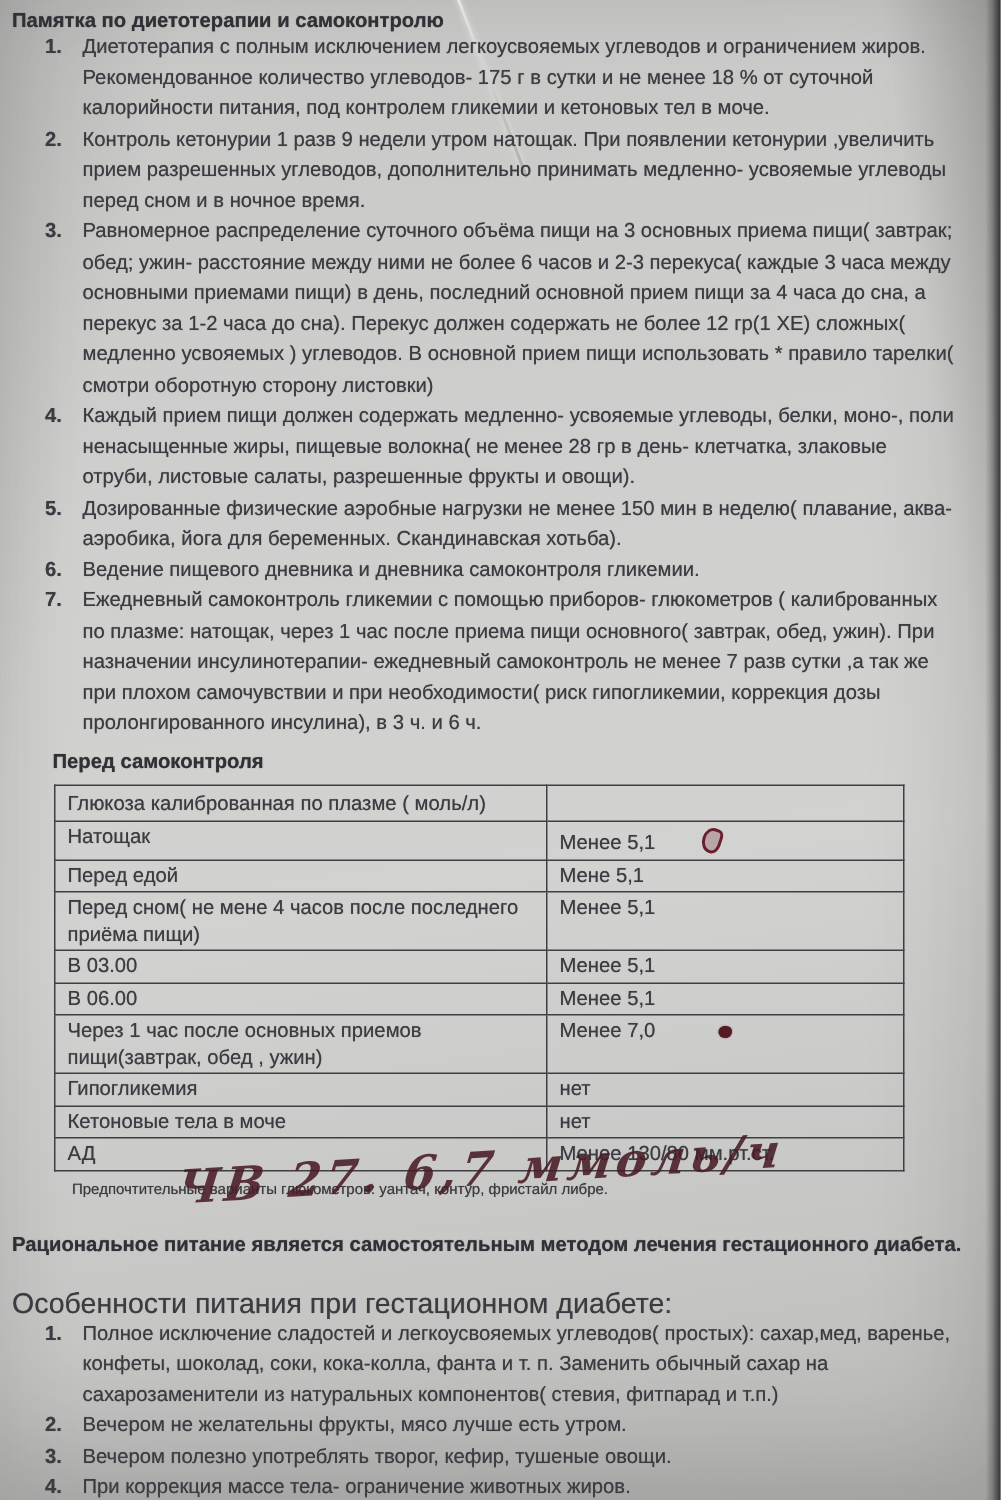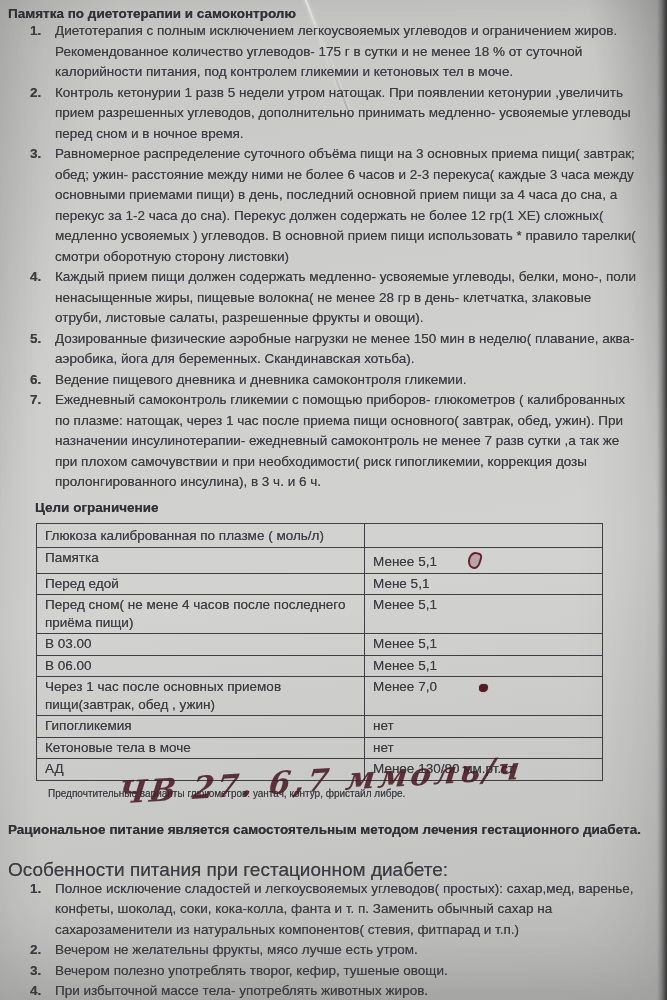--- a/index.html
+++ b/index.html
@@ -75,21 +75,21 @@
 
     <p class="title">Памятка по диетотерапии и самоконтролю</p>
 
     <ol class="plain doc-text rules">
       <li>
         <span class="num">1.</span>
         <span class="txt">Диетотерапия с полным исключением легкоусвояемых углеводов и ограничением жиров. Рекомендованное количество углеводов- 175 г в сутки и не менее  18 % от суточной калорийности питания, под контролем гликемии и кетоновых тел в моче.</span>
       </li>
       <li>
         <span class="num">2.</span>
-        <span class="txt">Контроль кетонурии 1 разв 5 недели утром натощак. При появлении кетонурии ,увеличить прием разрешенных углеводов, дополнительно принимать медленно- усвояемые углеводы перед сном и в ночное время.</span>
+        <span class="txt">Контроль кетонурии 1 разв 9 недели утром натощак. При появлении кетонурии ,увеличить прием разрешенных углеводов, дополнительно принимать медленно- усвояемые углеводы перед сном и в ночное время.</span>
       </li>
       <li>
         <span class="num">3.</span>
         <span class="txt">Равномерное распределение суточного объёма пищи на 3 основных приема пищи( завтрак; обед; ужин- расстояние между ними не более 6 часов и 2-3 перекуса( каждые 3 часа между основными приемами пищи) в день, последний основной прием пищи за 4 часа до сна, а перекус за 1-2 часа до сна). Перекус должен содержать  не более 12 гр(1 ХЕ) сложных( медленно усвояемых ) углеводов. В основной прием пищи использовать * правило тарелки( смотри  оборотную сторону листовки)</span>
       </li>
       <li>
         <span class="num">4.</span>
         <span class="txt">Каждый прием пищи должен содержать медленно- усвояемые углеводы, белки, моно-, поли ненасыщенные жиры, пищевые волокна( не менее 28 гр в день- клетчатка, злаковые отруби, листовые салаты,  разрешенные фрукты и овощи).</span>
       </li>
       <li>
@@ -99,30 +99,30 @@
       <li>
         <span class="num">6.</span>
         <span class="txt">Ведение пищевого дневника и дневника самоконтроля гликемии.</span>
       </li>
       <li>
         <span class="num">7.</span>
         <span class="txt">Ежедневный самоконтроль гликемии с помощью  приборов- глюкометров ( калиброванных по плазме: натощак,  через 1 час после приема пищи основного( завтрак, обед, ужин). При назначении инсулинотерапии- ежедневный самоконтроль не менее 7 разв сутки ,а так же при плохом самочувствии и при необходимости( риск гипогликемии,  коррекция дозы пролонгированного инсулина), в 3 ч. и 6 ч.</span>
       </li>
     </ol>
 
-    <p class="goals-heading">Цели ограничение</p>
+    <p class="goals-heading">Перед самоконтроля</p>
 
     <table class="goals">
       <tbody>
         <tr class="hdr">
           <td class="c1">Глюкоза калиброванная по плазме ( моль/л)</td>
           <td></td>
         </tr>
         <tr>
-          <td class="c1">Памятка</td>
+          <td class="c1">Натощак</td>
           <td><span>Менее 5,1</span><span class="pen-scribble"></span></td>
         </tr>
         <tr>
           <td class="c1">Перед едой</td>
           <td>Мене 5,1</td>
         </tr>
         <tr>
           <td class="c1">Перед сном( не мене 4 часов после последнего приёма пищи)</td>
           <td>Менее 5,1</td>
         </tr>
@@ -167,21 +167,21 @@
       <li>
         <span class="num">2.</span>
         <span class="txt">Вечером не желательны фрукты, мясо лучше есть утром.</span>
       </li>
       <li>
         <span class="num">3.</span>
         <span class="txt">Вечером полезно употреблять творог, кефир, тушеные овощи.</span>
       </li>
       <li>
         <span class="num">4.</span>
-        <span class="txt">При избыточной массе тела- употреблять животных жиров.</span>
+        <span class="txt">При коррекция массе тела- ограничение животных жиров.</span>
       </li>
     </ol>
 
   </div>
 
   <div class="handwriting">ЧВ 27. 6,7 ммоль/ч</div>
 
   <div class="photo-edge"></div>
 </div>
 

